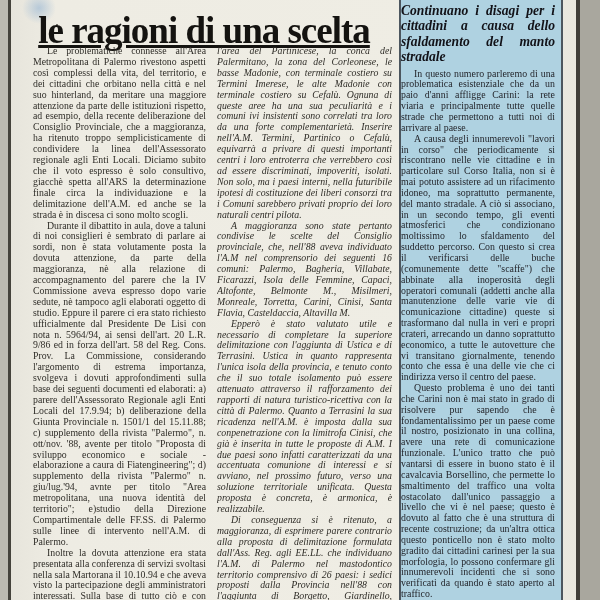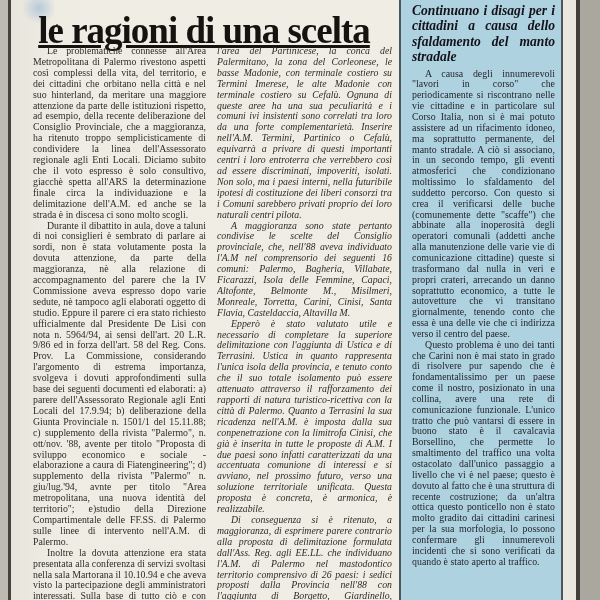--- a/index.html
+++ b/index.html
@@ -49,21 +49,21 @@
   .col p { margin:0; text-indent:14px; }
   #column-1 { left:33px;  width:173px; }
   #column-2 { left:217px; width:175px;font-style:italic; }
   #column-2 p:first-child { text-indent:0; }
   .sidebar {
     position:absolute; left:399px; top:0; width:164px; height:600px;
     box-sizing:border-box;
     background:#afd2e1;
     border-left:2px solid #4c565e;
     border-right:2px solid #4c565e;
-    padding:3px 6px 0 11px;
+    padding:3px 6px 0 0;
     overflow:hidden;
   }
   .sidebar-heading {
     font-weight:bold; font-style:italic;
     font-size:13.6px; line-height:15.4px;
     color:#121218;
     margin:0 0 4px 0;
     text-align:justify;
   }
   .sidebar-body {
@@ -90,19 +90,20 @@
 <div class="col" id="column-2">
     <p>l'area del Partinicese, la conca del Palermitano, la zona del Corleonese, le basse Madonie, con terminale costiero su Termini Imerese, le alte Madonie con terminale costiero su Cefalù. Ognuna di queste aree ha una sua peculiarità e i comuni ivi insistenti sono correlati tra loro da una forte complementarietà. Inserire nell'A.M. Termini, Partinico o Cefalù, equivarrà a privare di questi importanti centri i loro entroterra che verrebbero così ad essere discriminati, impoveriti, isolati. Non solo, ma i paesi interni, nella futuribile ipotesi di costituzione dei liberi consorzi tra i Comuni sarebbero privati proprio dei loro naturali centri pilota.</p>
     <p>A maggioranza sono state pertanto condivise le scelte del Consiglio provinciale, che, nell'88 aveva individuato l'A.M nel comprensorio dei seguenti 16 comuni: Palermo, Bagheria, Villabate, Ficarazzi, Isola delle Femmine, Capaci, Altofonte, Belmonte M., Misilmeri, Monreale, Torretta, Carini, Cinisi, Santa Flavia, Casteldaccia, Altavilla M.</p>
     <p>Epperò è stato valutato utile e necessario di completare la superiore delimitazione con l'aggiunta di Ustica e di Terrasini. Ustica in quanto rappresenta l'unica isola della provincia, e tenuto conto che il suo totale isolamento può essere attenuato attraverso il rafforzamento dei rapporti di natura turistico-ricettiva con la città di Palermo. Quanto a Terrasini la sua ricadenza nell'A.M. è imposta dalla sua conpenetrazione con la limitrofa Cinisi, che già è inserita in tutte le proposte di A.M. I due paesi sono infatti caratterizzati da una accentuata comunione di interessi e si avviano, nel prossimo futuro, verso una soluzione territoriale unificata. Questa proposta è concreta, è armonica, è realizzabile.</p>
     <p>Di conseguenza si è ritenuto, a maggioranza, di esprimere parere contrario alla proposta di delimitazione formulata dall'Ass. Reg. agli EE.LL. che individuano l'A.M. di Palermo nel mastodontico territorio comprensivo di 26 paesi: i sedici proposti dalla Provincia nell'88 con l'aggiunta di Borgetto, Giardinello, Montelepre, Partinico,</p>
   </div>
 
 <div class="sidebar">
   <h2 class="sidebar-heading">Continuano i disagi per i cittadini a causa dello sfaldamento del manto stradale</h2>
   <div class="sidebar-body">
+      <p>In questo numero parleremo di una problematica esistenziale che da un paio d'anni affligge Carini: la rete viaria e principalmente tutte quelle strade che permettono a tutti noi di arrivare al paese.</p>
       <p>A causa degli innumerevoli "lavori in corso" che periodicamente si riscontrano nelle vie cittadine e in particolare sul Corso Italia, non si è mai potuto assistere ad un rifacimento idoneo, ma soprattutto permanente, del manto stradale. A ciò si associano, in un secondo tempo, gli eventi atmosferici che condizionano moltissimo lo sfaldamento del suddetto percorso. Con questo si crea il verificarsi delle buche (comunemente dette "scaffe") che abbinate alla inoperosità degli operatori comunali (addetti anche alla manutenzione delle varie vie di comunicazione cittadine) queste si trasformano dal nulla in veri e propri crateri, arrecando un danno soprattutto economico, a tutte le autovetture che vi transitano giornalmente, tenendo conto che essa è una delle vie che ci indirizza verso il centro del paese.</p>
       <p>Questo problema è uno dei tanti che Carini non è mai stato in grado di risolvere pur sapendo che è fondamentalissimo per un paese come il nostro, posizionato in una collina, avere una rete di comunicazione funzionale. L'unico tratto che può vantarsi di essere in buono stato è il cavalcavia Borsellino, che permette lo smaltimento del traffico una volta ostacolato dall'unico passaggio a livello che vi è nel paese; questo è dovuto al fatto che è una struttura di recente costruzione; da un'altra ottica questo ponticello non è stato molto gradito dai cittadini carinesi per la sua morfologia, lo possono confermare gli innumerevoli incidenti che si sono verificati da quando è stato aperto al traffico.</p>
     </div>
 </div>
 
 <div class="edge-line-right"></div>
 <div class="margin-strip-right"></div>
 
 </body></html>

